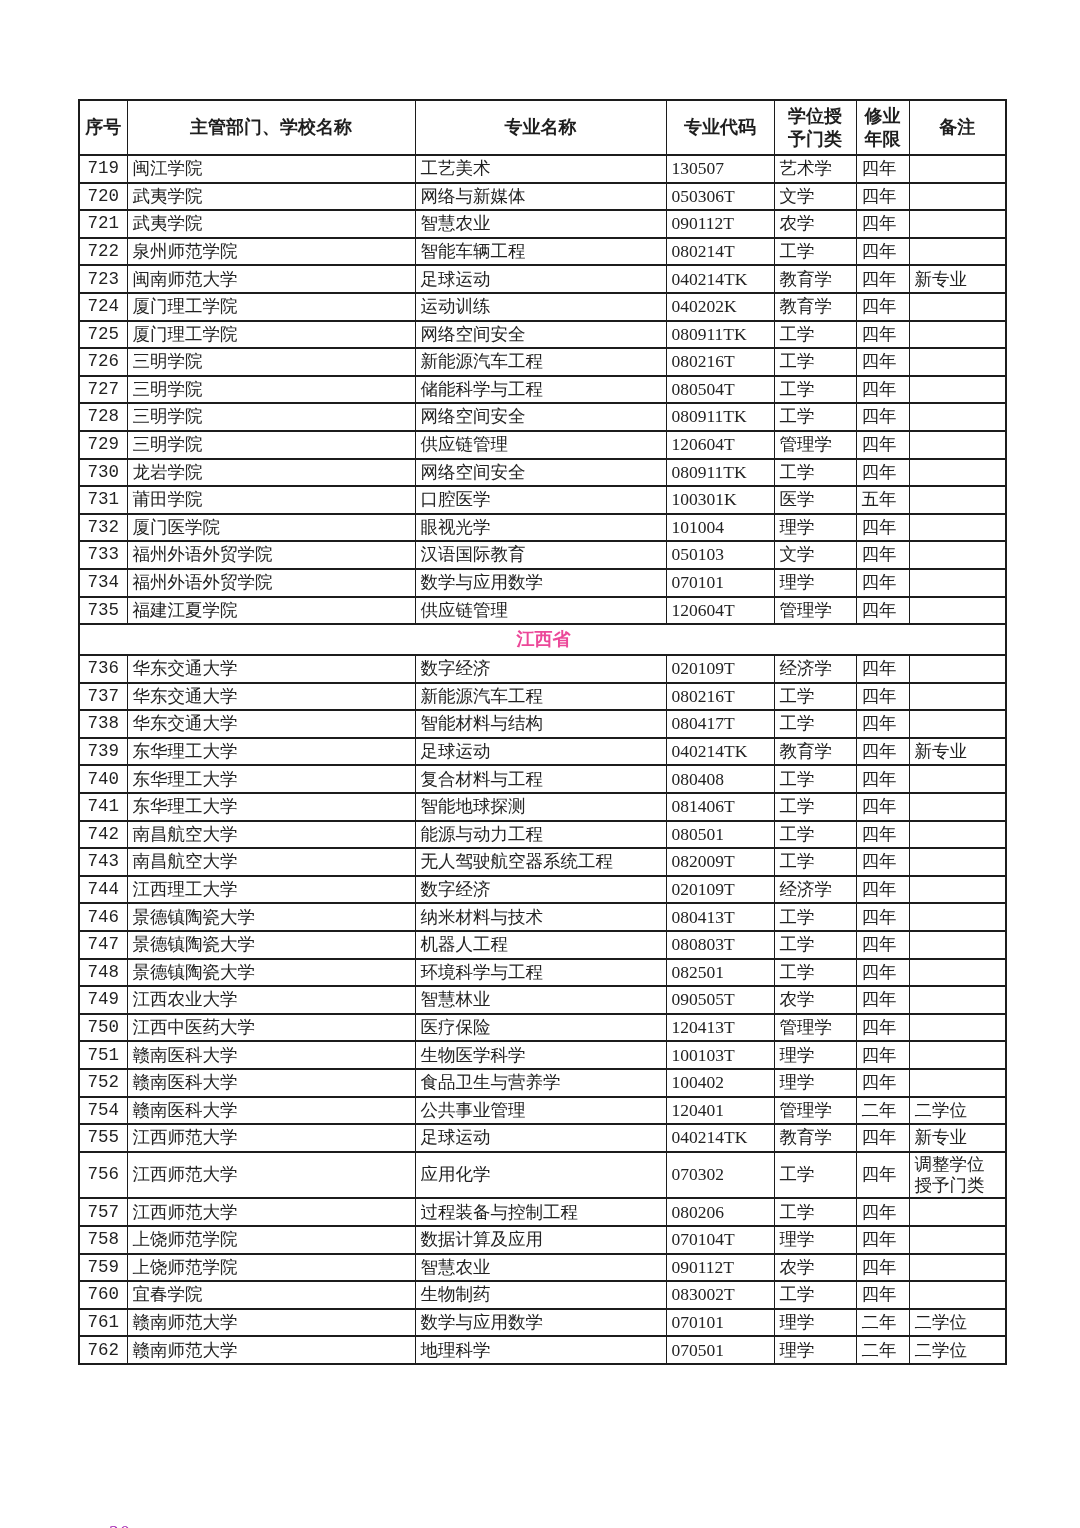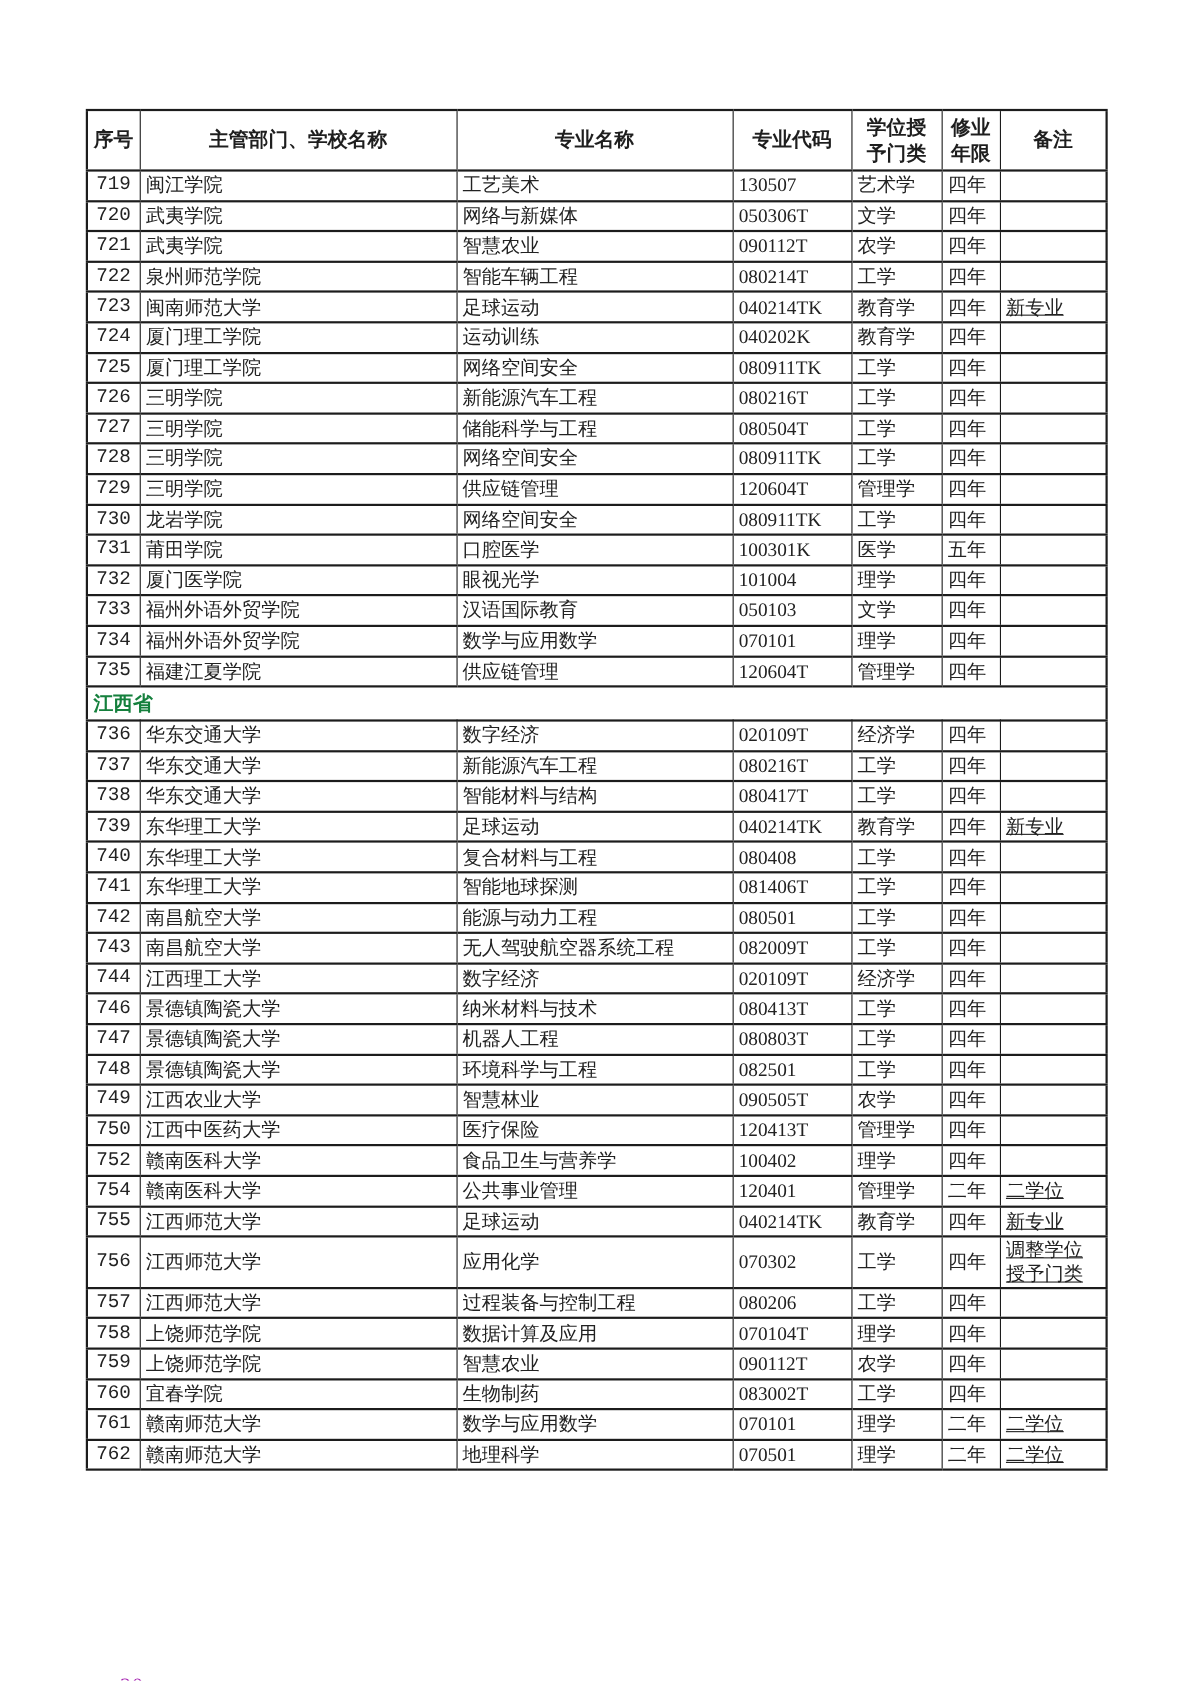--- a/index.html
+++ b/index.html
@@ -63,27 +63,27 @@
     vertical-align: middle;
     white-space: nowrap;
   }
   table.majors td.c-no {
     text-align: center;
     padding: 1px 1px;
     font-family: Liberation Mono, monospace;
   }
   table.majors td.c-note {
     white-space: pre-line;
-    text-decoration: underline;
   }
   table.majors td.c-section {
+    text-align: center;
     font-family: "Liberation Sans", "DejaVu Sans", sans-serif;
     font-weight: 700;
     font-size: 18px;
-    color: #15803d;
+    color: #ec4899;
   }
   .page-number {
     position: absolute;
     left: 82px;
     top: 1522px;
     font-size: 20px;
     letter-spacing: 1px;
     color: #a21caf;
   }
 </style>
@@ -392,20 +392,29 @@
         <tr>
           <td class="c-no">750</td>
           <td class="c-school">江西中医药大学</td>
           <td class="c-major">医疗保险</td>
           <td class="c-code">120413T</td>
           <td class="c-degree">管理学</td>
           <td class="c-years">四年</td>
           <td class="c-note"></td>
         </tr>
         <tr>
+          <td class="c-no">751</td>
+          <td class="c-school">赣南医科大学</td>
+          <td class="c-major">生物医学科学</td>
+          <td class="c-code">100103T</td>
+          <td class="c-degree">理学</td>
+          <td class="c-years">四年</td>
+          <td class="c-note"></td>
+        </tr>
+        <tr>
           <td class="c-no">752</td>
           <td class="c-school">赣南医科大学</td>
           <td class="c-major">食品卫生与营养学</td>
           <td class="c-code">100402</td>
           <td class="c-degree">理学</td>
           <td class="c-years">四年</td>
           <td class="c-note"></td>
         </tr>
         <tr>
           <td class="c-no">754</td>

